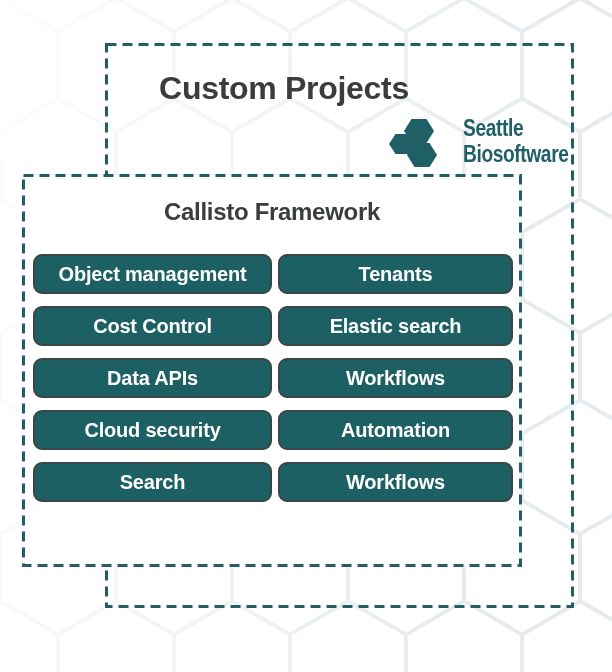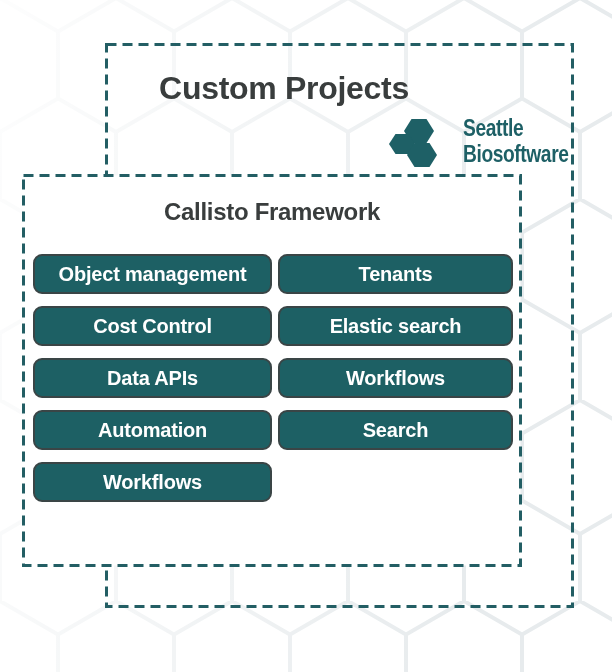--- a/index.html
+++ b/index.html
@@ -90,19 +90,20 @@
       <rect class="dash-rect filled" x="1.5" y="1.5" width="497" height="390"></rect>
     </svg>
     <div class="inner-title">Callisto Framework</div>
     <div class="btn-grid">
         <div class="pill">Object management</div>
         <div class="pill">Tenants</div>
         <div class="pill">Cost Control</div>
         <div class="pill">Elastic search</div>
         <div class="pill">Data APIs</div>
         <div class="pill">Workflows</div>
+        <div class="pill">Cloud security</div>
         <div class="pill">Automation</div>
         <div class="pill">Search</div>
         <div class="pill">Workflows</div>
       </div>
   </div>
 
 </div>
 
 </body></html>

